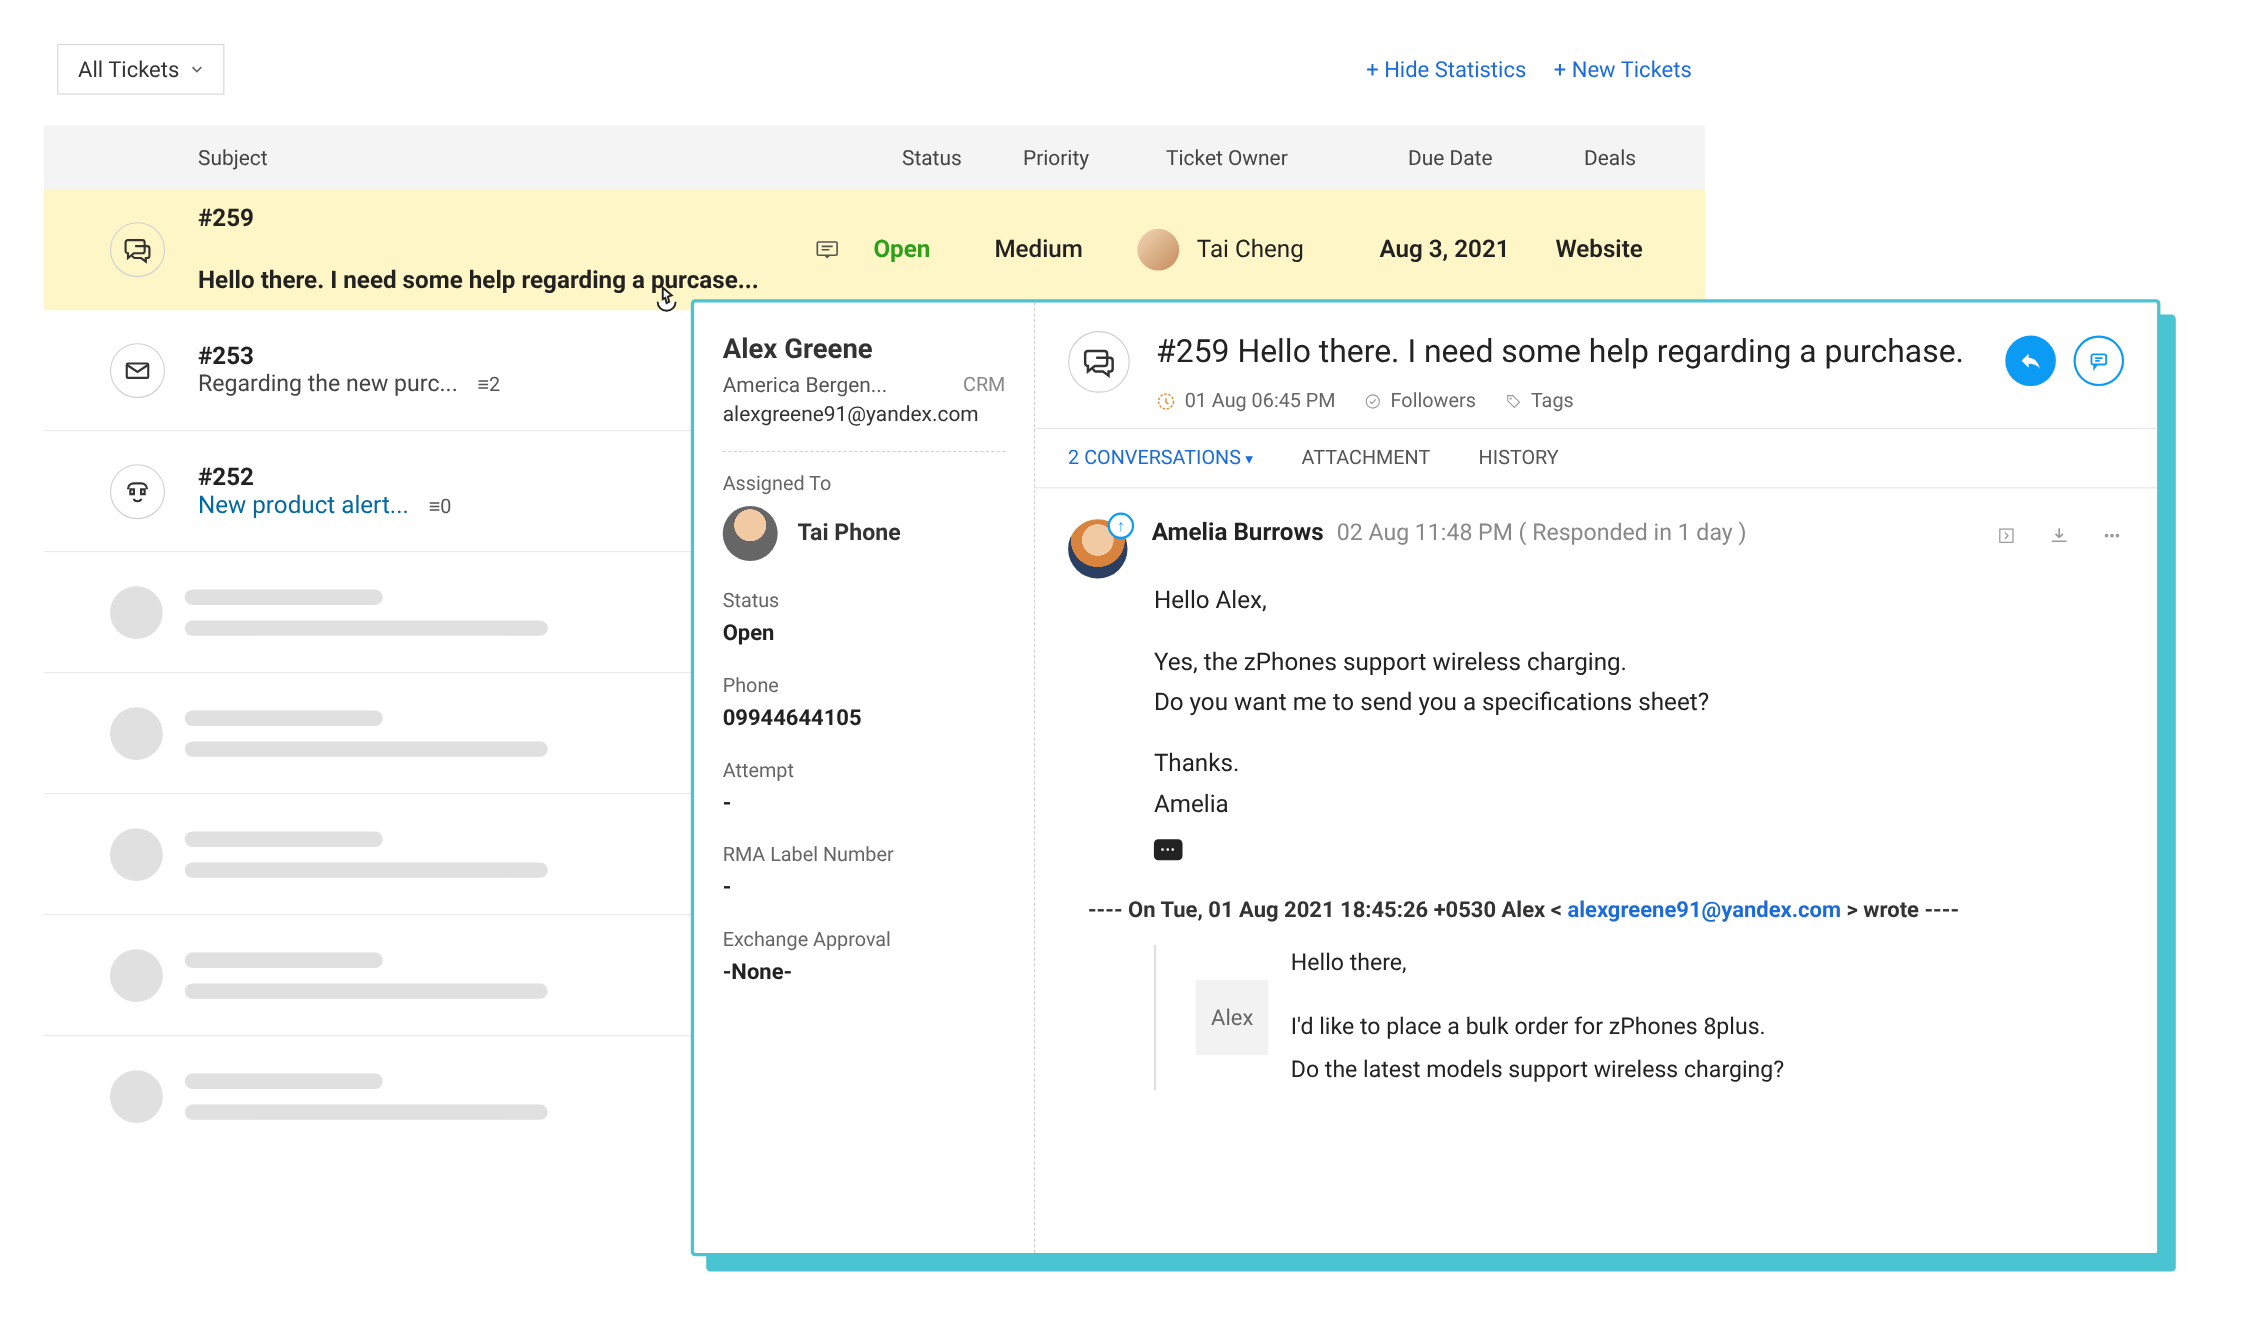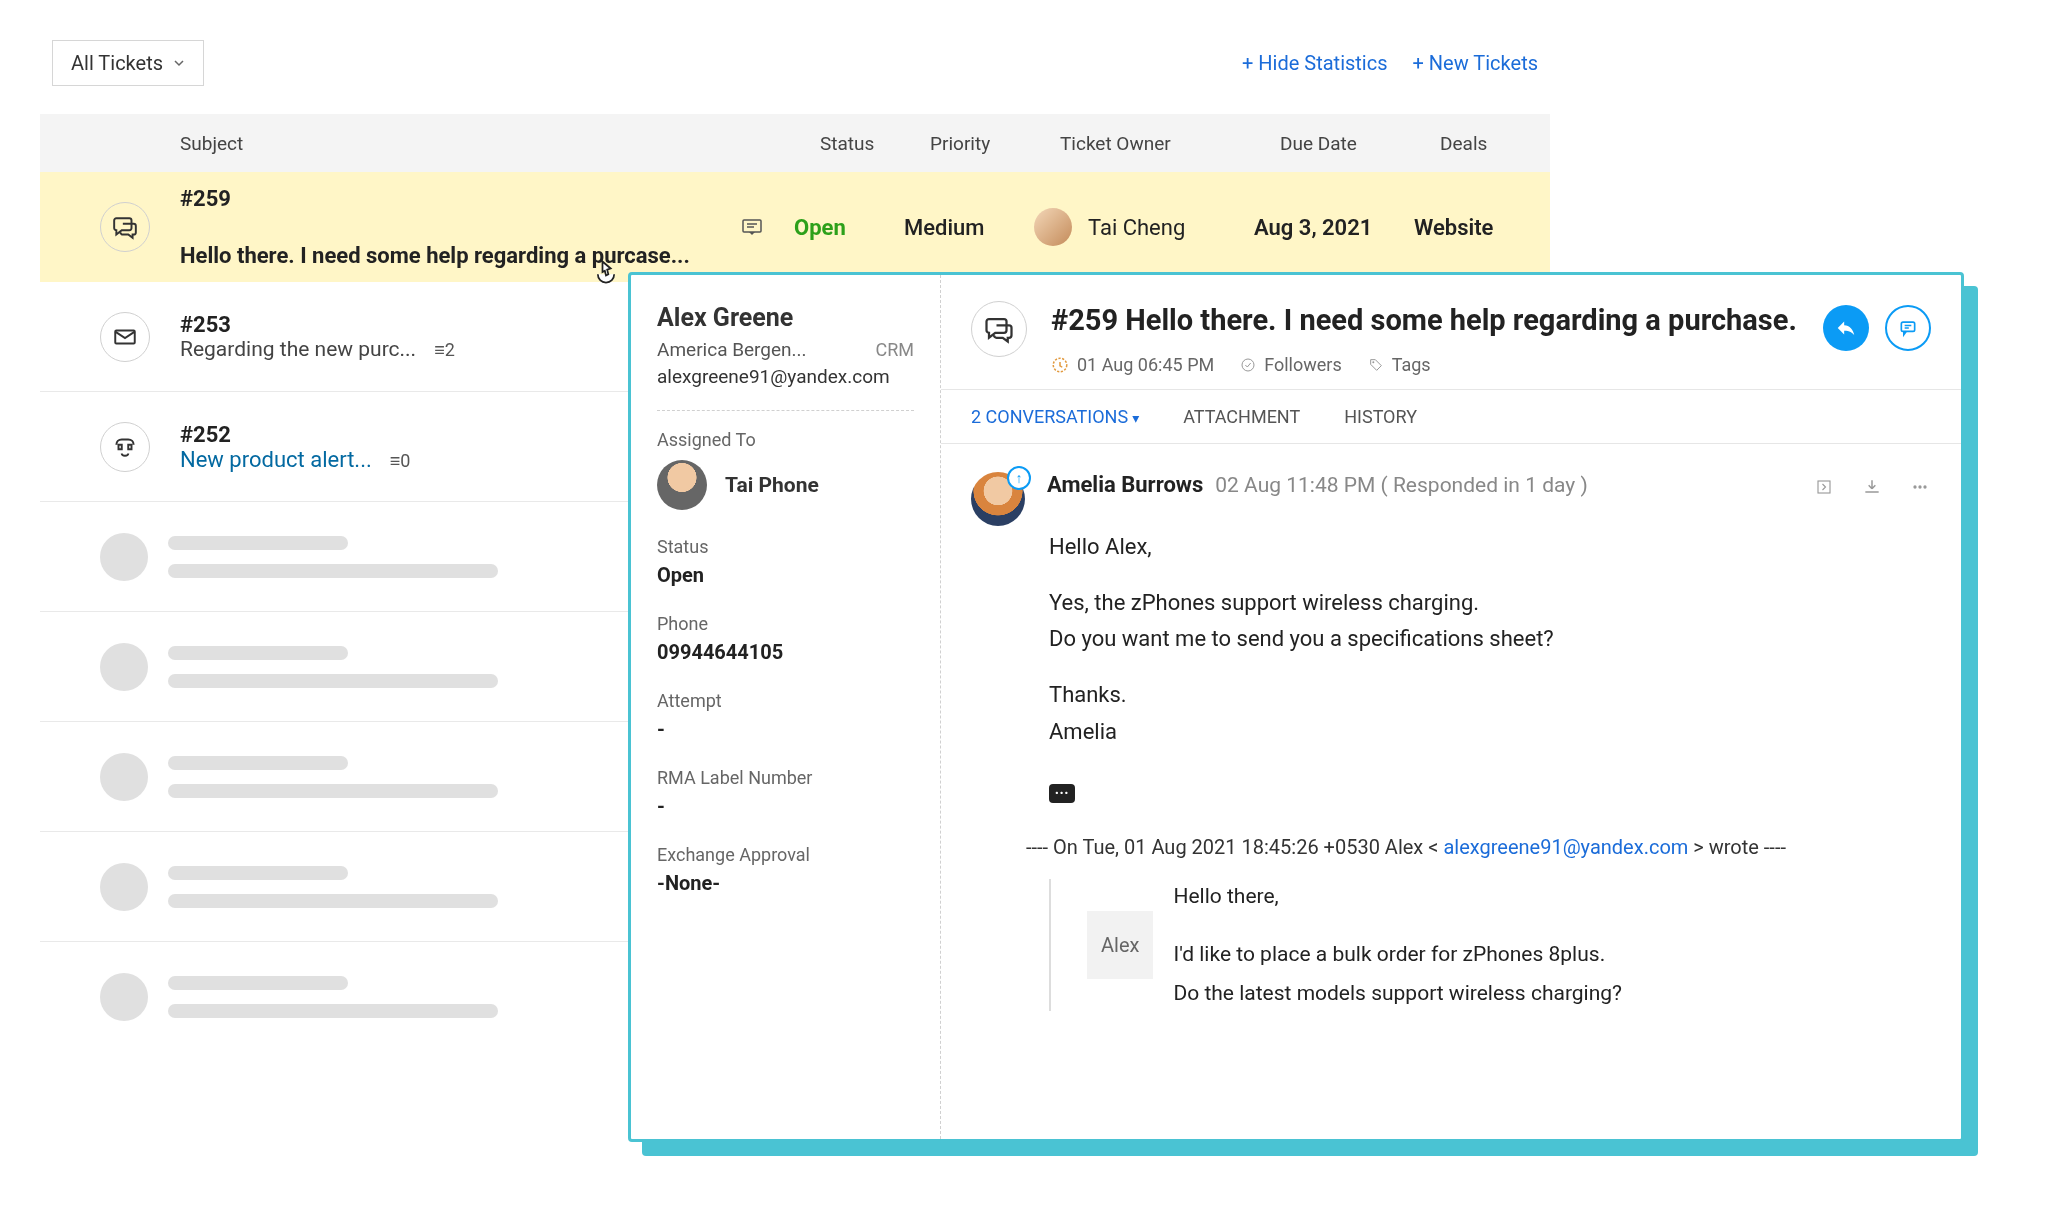--- a/index.html
+++ b/index.html
@@ -59,21 +59,21 @@
   .field-value { font-size:20px; font-weight:700; color:#222; margin-bottom:26px;}
   .assignee-row { display:flex; align-items:center; gap:18px; margin-top:10px; margin-bottom:26px;}
   .assignee-row .avatar-sm2 { width:50px; height:50px; border-radius:50%; background: radial-gradient(circle at 50% 35%, #f1c9a3 0 35%, #666 36% 100%);}
   .assignee-row .name { font-size:21px; font-weight:700;}
 
   .main { flex:1; display:flex; flex-direction:column; min-width:0;}
   .main-header { display:flex; padding:26px 30px 14px 30px; gap:24px; align-items:flex-start;}
   .bubble-icn { width:56px; height:56px; border:1px solid #d0d0d0; border-radius:50%; display:flex; align-items:center; justify-content:center; flex-shrink:0;}
   .bubble-icn svg{ width:30px; height:30px; stroke:#333; fill:none; stroke-width:1.8;}
   .title-block { flex:1; min-width:0;}
-  .ticket-title { font-size:29px; font-weight:700; line-height:1.35; color:#222;}
+  .ticket-title { font-size:29px; font-weight:400; line-height:1.35; color:#222;}
   .meta-row { display:flex; gap:26px; align-items:center; margin-top:14px; font-size:18px; color:#666;}
   .meta-row .m-item { display:flex; align-items:center; gap:8px;}
   .clock-icn { width:18px; height:18px; display:inline-block;}
   .hdr-actions { display:flex; gap:16px; align-items:flex-start; padding-top:4px;}
   .reply-btn { width:46px; height:46px; border-radius:50%; background:#0b9bf5; display:flex; align-items:center; justify-content:center; cursor:pointer;}
   .reply-btn svg { width:22px; height:22px; fill:#fff;}
   .comment-btn { width:46px; height:46px; border-radius:50%; border:2px solid #0b9bf5; display:flex; align-items:center; justify-content:center; cursor:pointer;}
   .comment-btn svg { width:20px; height:20px; fill:none; stroke:#0b9bf5; stroke-width:2;}
 
   .tabs { display:flex; gap:44px; border-top:1px solid #e6e6e6; border-bottom:1px solid #e6e6e6; padding:16px 30px; font-size:18px; color:#555;}
@@ -85,21 +85,21 @@
   .conv-head { display:flex; gap:22px; position:relative;}
   .conv-avatar { width:54px; height:54px; border-radius:50%; background: radial-gradient(circle at 50% 35%, #f1c9a3 0 32%, #d9843e 33% 55%, #2b3f63 56% 100%); position:relative; flex-shrink:0;}
   .conv-avatar-badge { position:absolute; top:-6px; right:-6px; width:24px; height:24px; border-radius:50%; border:2px solid #0b9bf5; background:#fff; color:#0b9bf5; display:flex; align-items:center; justify-content:center; font-size:14px; font-weight:700;}
   .conv-from { font-size:22px; font-weight:700; color:#222;}
   .conv-time { font-size:21px; font-weight:400; color:#888; margin-left:8px;}
   .conv-actions { position:absolute; right:0; top:4px; display:flex; gap:26px; color:#888;}
   .conv-actions span{ cursor:pointer; display:inline-flex; width:22px; height:22px; align-items:center;justify-content:center;}
   .conv-text { margin-left:78px; font-size:22px; line-height:1.55; color:#222; margin-top:4px;}
   .conv-text p { margin-bottom:22px;}
   .ellipsis-btn { display:inline-block; background:#222; color:#fff; border-radius:4px; padding:1px 6px; font-size:11px; letter-spacing:1px;}
-  .quote-line { margin-left:55px; font-size:20px; color:#333; margin-top:28px;}
+  .quote-line { margin-left:18px; font-size:20px; color:#333; margin-top:28px;font-weight:bold;}
   .quote-line a { color:#1b6cd9; text-decoration:none;}
   .quoted-block { display:flex; margin-left:78px; margin-top:20px; border-left:2px solid #ddd; padding-left:36px; gap:20px;}
   .quoted-name { background:#f2f2f2; padding:22px 14px; font-size:20px; color:#666; align-self:center;}
   .quoted-text { font-size:21px; line-height:1.65; color:#222;}
 </style>
 </head>
 <body>
 
 <div class="wrap">
   <div class="topbar">
@@ -330,21 +330,21 @@
                 <circle cx="18" cy="12" r="2" fill="#999"></circle>
               </svg>
             </span>
         </div>
       </div>
       <div class="conv-text">
         <p>Hello Alex,</p>
         <p style="margin-bottom:2px;">Yes, the zPhones support wireless charging.</p>
         <p>Do you want me to send you a specifications sheet?</p>
         <p style="margin-bottom:2px;">Thanks.</p>
-        <p style="margin-bottom:24px;">Amelia</p>
+        <p style="margin-bottom:4px;">Amelia</p>
         <span class="ellipsis-btn">•••</span>
       </div>
       <div class="quote-line">
         <span>---- On Tue, 01 Aug 2021 18:45:26 +0530 Alex &lt; </span><a>alexgreene91@yandex.com</a><span> &gt; wrote ----</span>
       </div>
       <div class="quoted-block">
         <div class="quoted-name">Alex</div>
         <div class="quoted-text">
           <div style="margin-bottom:24px;">Hello there,</div>
           <div style="margin-bottom:4px;">I'd like to place a bulk order for zPhones 8plus.</div>

